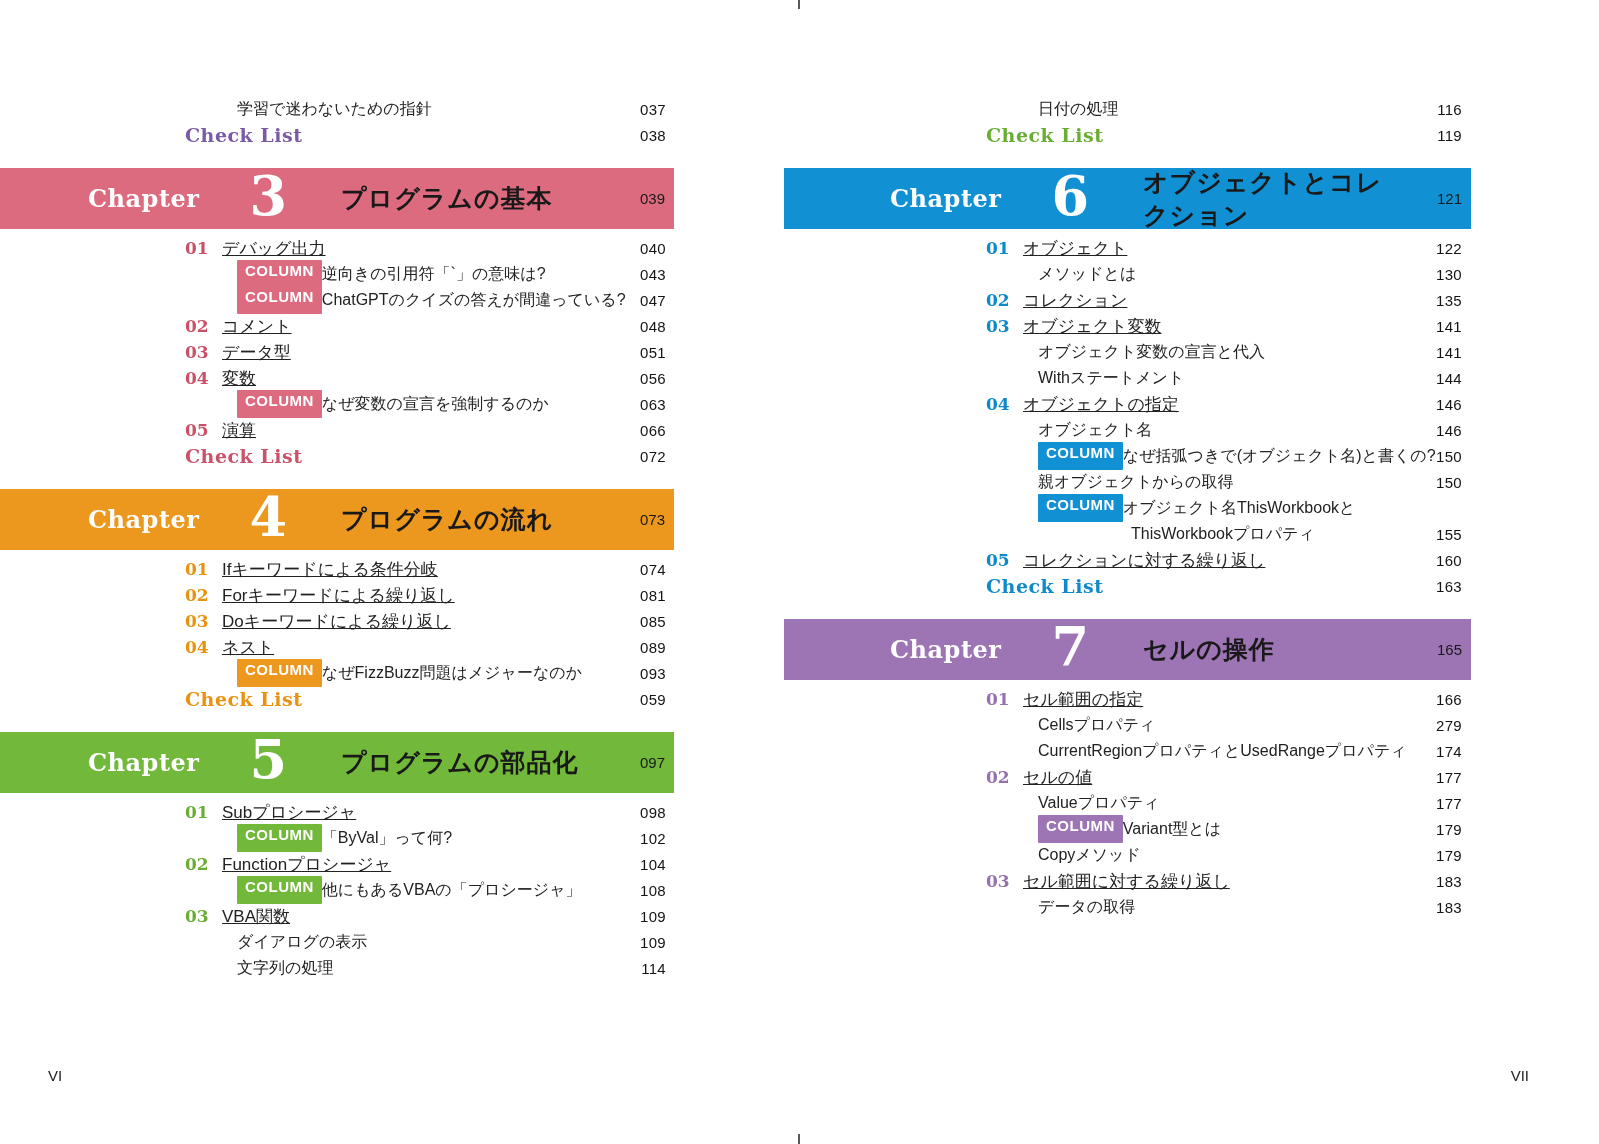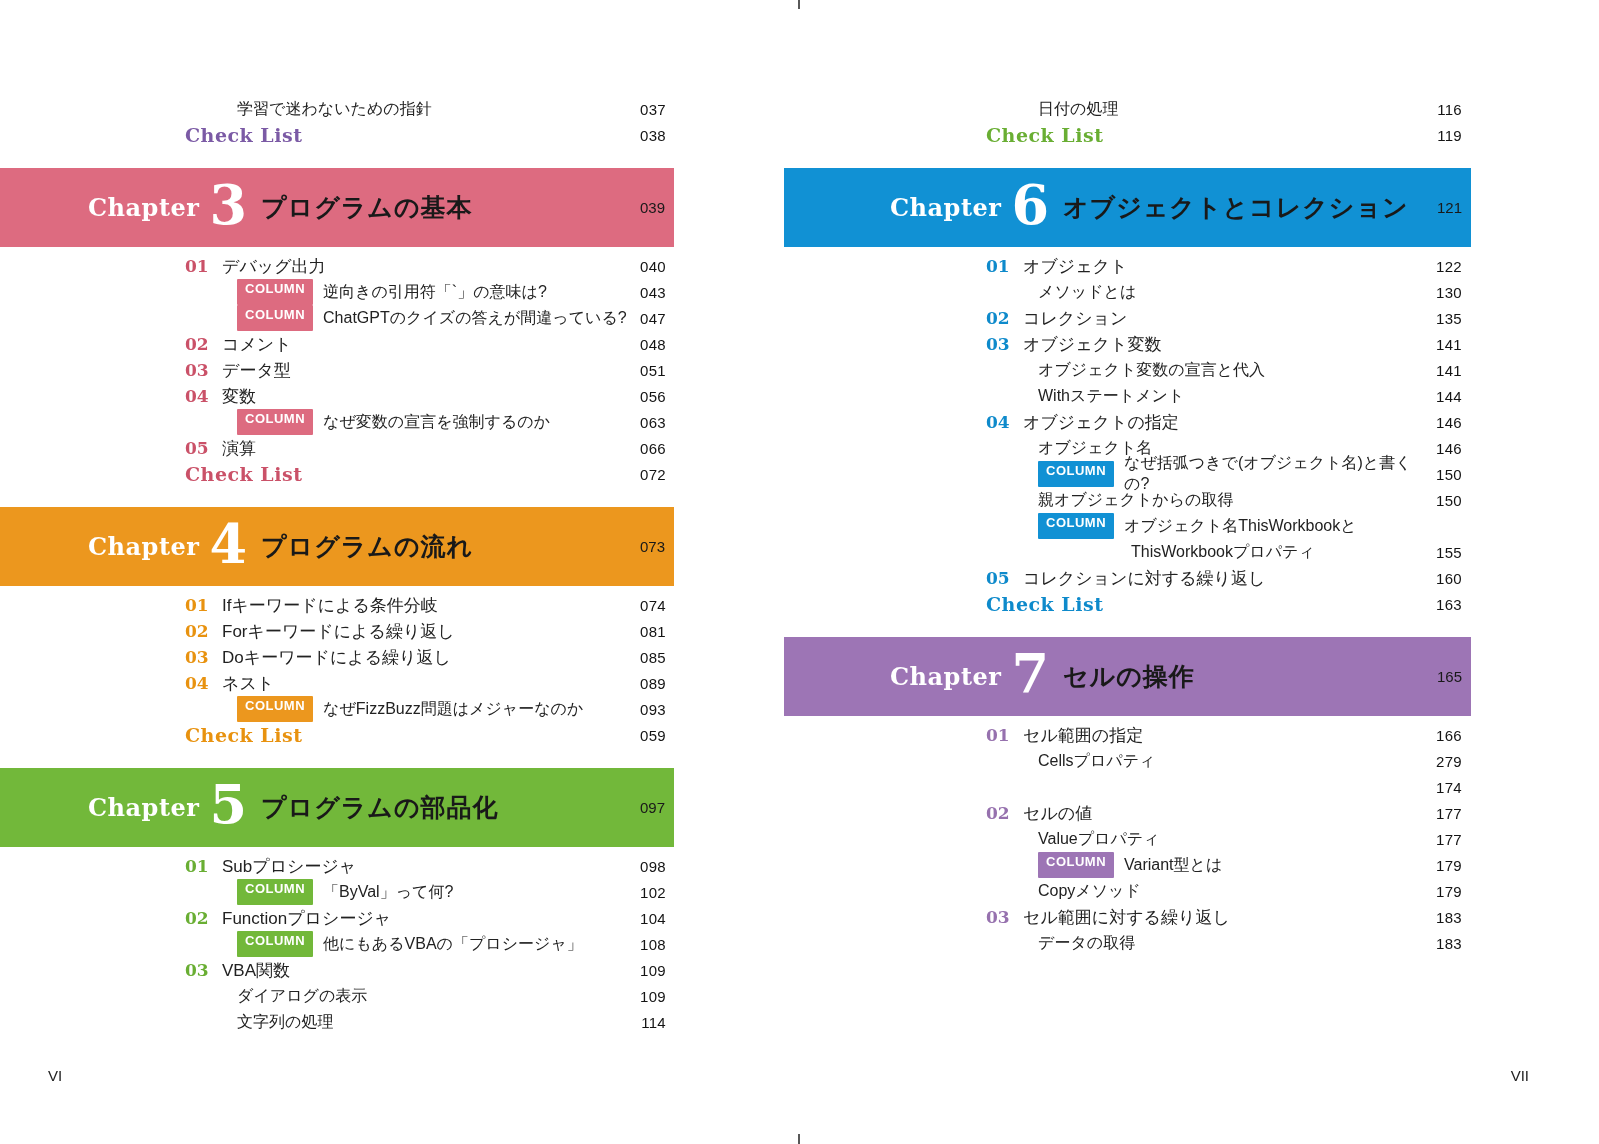--- a/index.html
+++ b/index.html
@@ -7,22 +7,22 @@
     width:1599px; height:1144px; background:#ffffff; position:relative;
     overflow:hidden; font-family:"Liberation Sans", sans-serif; color:#1c1c1c;
   }
   .page { position:absolute; top:4px; height:1144px; }
   .page-left  { left:0;    width:780px; }
   .page-right { left:784px; width:815px; }
   .page-flow { padding-top:92px; box-sizing:border-box; }
 
   
   .banner {
-    height:79px; margin-top:20px; margin-bottom:6px;
-    display:flex; align-items:center; box-sizing:border-box;
+    height:61px; margin-top:20px; margin-bottom:6px;
+    display:flex; align-items:center; box-sizing:border-box;gap:40px;
   }
   .page-left  .banner { width:674px; padding-left:88px; }
   .page-right .banner { width:687px; padding-left:106px; }
   .ch-word {
     font-family:"DejaVu Serif", serif; font-weight:bold;
     color:#ffffff; font-size:24px; letter-spacing:0.5px;
   }
   .ch-num {
     font-family:"DejaVu Serif", serif; font-weight:bold;
     color:#ffffff; font-size:54px; line-height:1; margin:0 14px 0 10px;
@@ -33,27 +33,27 @@
 
   
   .page-left  .rows { margin:0 114px 0 185px; }
   .page-right .rows { margin:0 137px 0 202px; }
   .toc-row { display:flex; align-items:center; height:26px; font-size:17px; color:#222; }
   .toc-row .pg { margin-left:auto; font-size:15px; color:#141414; letter-spacing:0.3px; }
   .kind-numbered .num {
     width:37px; flex:0 0 37px; font-family:"DejaVu Serif", serif;
     font-weight:bold; font-size:17px;
   }
-  .kind-numbered .txt { font-weight:500; }
+  .kind-numbered .txt { font-weight:500;text-decoration:underline; }
   .kind-sub   { padding-left:52px; font-size:16px; }
   .kind-column{ padding-left:52px; font-size:16px; }
   .kind-wrap2 { padding-left:145px; font-size:16px; }
   .badge {
-    color:#ffffff; font-size:13px; font-weight:bold; letter-spacing:0.5px;
-    padding:2px 8px 8px; margin-right:10px; border-radius:1px; line-height:1.2;
+    color:#ffffff; font-size:15px; font-weight:bold; letter-spacing:0.5px;
+    padding:2px 8px 8px; border-radius:1px; line-height:1.2;
   }
   .kind-checklist .cl {
     font-family:"DejaVu Serif", serif; font-weight:bold; font-size:19px;
     letter-spacing:0.5px;
   }
 
   
   .folio { position:absolute; top:1063px; font-size:15px; color:#222; }
   .page-left  .folio { left:48px; }
   .page-right .folio { right:70px; }
@@ -302,20 +302,21 @@
           <div class="toc-row kind-numbered">
             <span class="num" style="color: rgb(150, 113, 174);">01</span>
             <span class="txt">セル範囲の指定</span>
             <span class="pg">166</span>
           </div>
           <div class="toc-row kind-sub">
             <span class="txt">Cellsプロパティ</span>
             <span class="pg">279</span>
           </div>
           <div class="toc-row kind-sub">
+            <span class="txt">CurrentRegionプロパティとUsedRangeプロパティ</span>
             <span class="pg">174</span>
           </div>
           <div class="toc-row kind-numbered">
             <span class="num" style="color: rgb(150, 113, 174);">02</span>
             <span class="txt">セルの値</span>
             <span class="pg">177</span>
           </div>
           <div class="toc-row kind-sub">
             <span class="txt">Valueプロパティ</span>
             <span class="pg">177</span>

